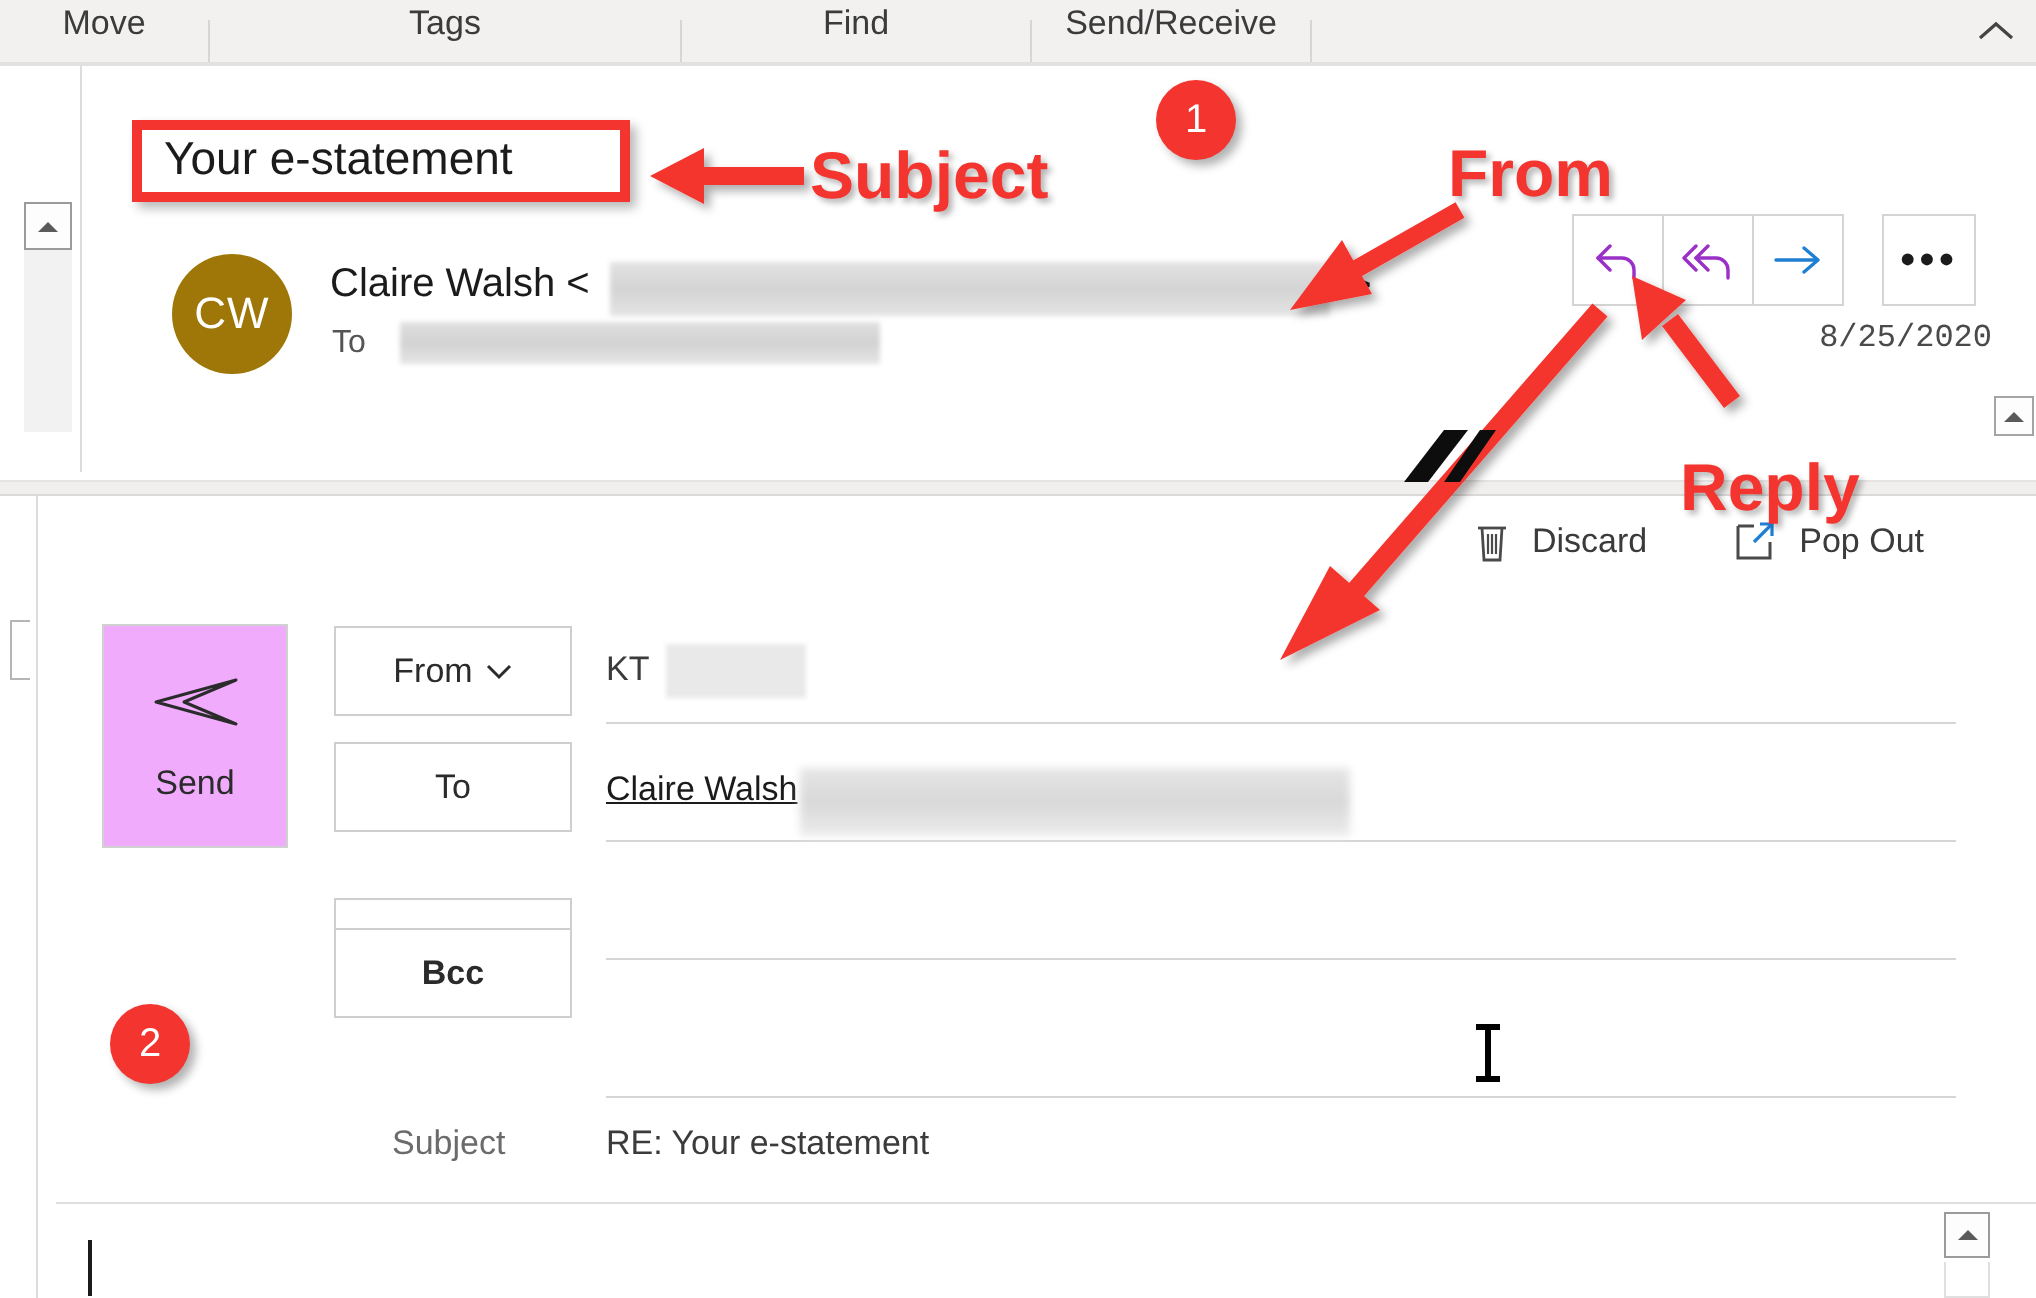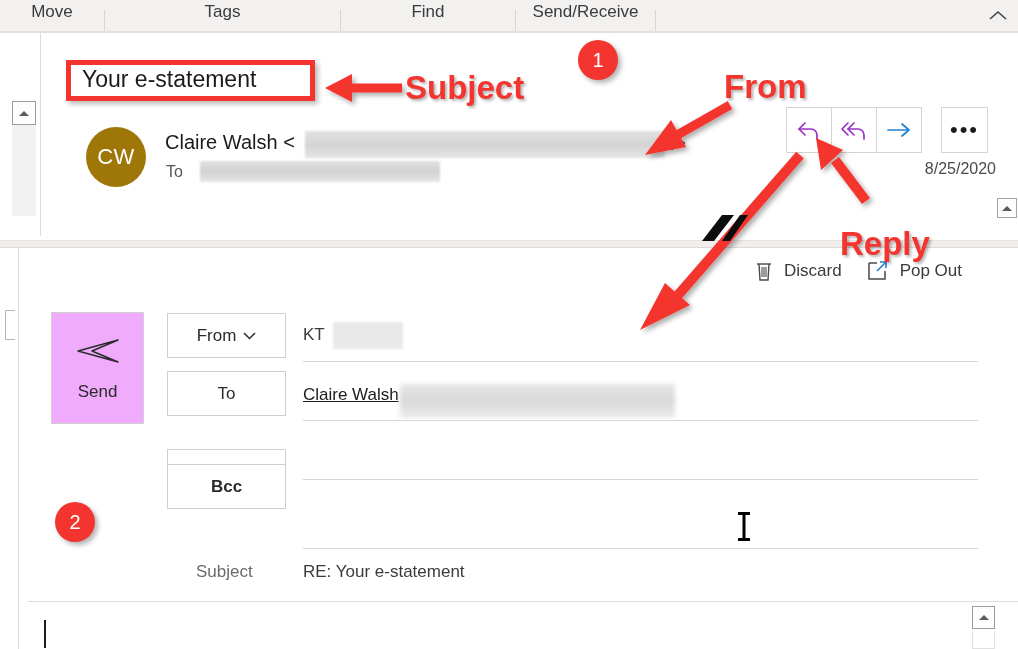--- a/index.html
+++ b/index.html
@@ -111,21 +111,21 @@
     margin-left:-1px;
   }
   #more-btn {
     position:absolute; left:941px; top:107px; width:47px; height:46px;
     border:1px solid #d4d4d4; background:#fff;
     display:flex; align-items:center; justify-content:center;
     font-size:22px; color:#1b1b1b; letter-spacing:2px; line-height:10px;
   }
   #msg-date {
     position:absolute; right:22px; top:160px;
-    font-size:16px; color:#4a4a4a;
+    font-size:16px; color:#4a4a4a;font-family:Liberation Mono, monospace;
   }
 
   #right-scroll-up-top {
     position:absolute; left:997px; top:198px; width:20px; height:20px;
     border:1px solid #a5a5a5; background:#fdfdfd;
     display:flex; align-items:center; justify-content:center;
   }
 
   
   #splitter {
@@ -142,21 +142,21 @@
     position:absolute; left:18px; top:248px; width:1px; height:401px;
     background:#dcdcdc;
   }
   #compose-rail-thumb {
     position:absolute; left:5px; top:310px; width:10px; height:30px;
     border:1px solid #b5b5b5; border-right:none; background:#fff;
   }
 
   #compose-toolbar {
     position:absolute; right:56px; top:259px;
-    display:flex; align-items:center; gap:24px;
+    display:flex; align-items:center; gap:42px;
   }
   .ct-item { display:flex; align-items:center; gap:10px; cursor:default; }
   .ct-label { font-size:17px; color:#3b3b3b; }
 
   #send-button {
     position:absolute; left:51px; top:312px; width:93px; height:112px;
     border:1px solid #d0d0d0; background:#f0abfc;
     display:flex; flex-direction:column; align-items:center; justify-content:center;
     gap:14px;
   }

